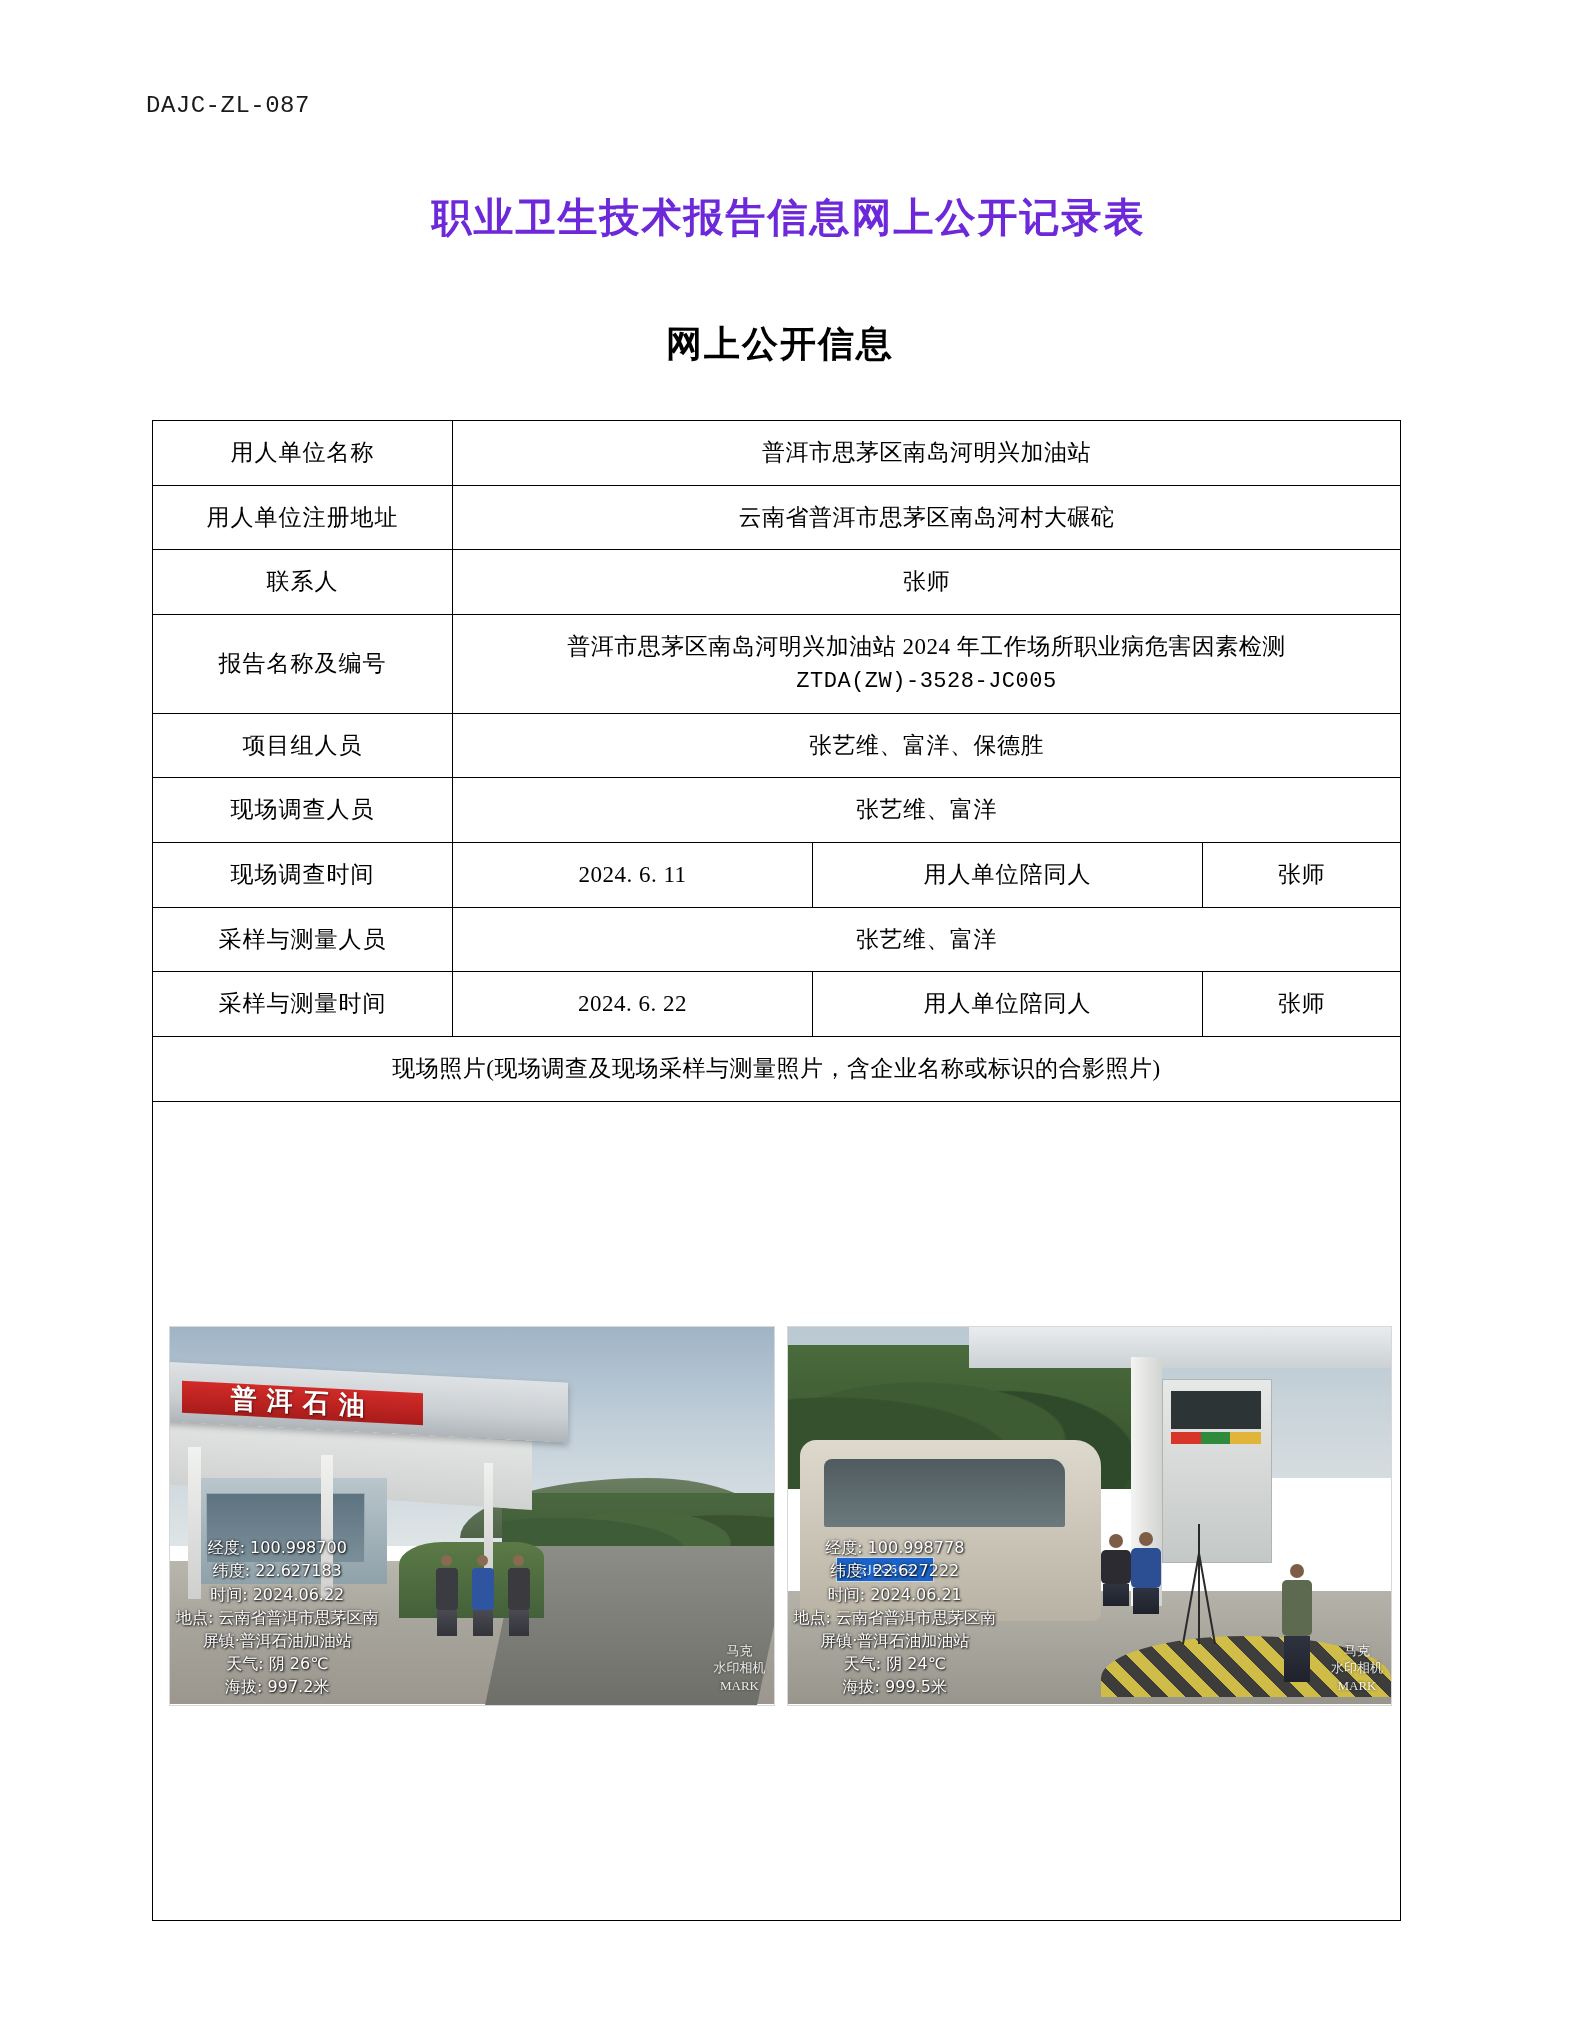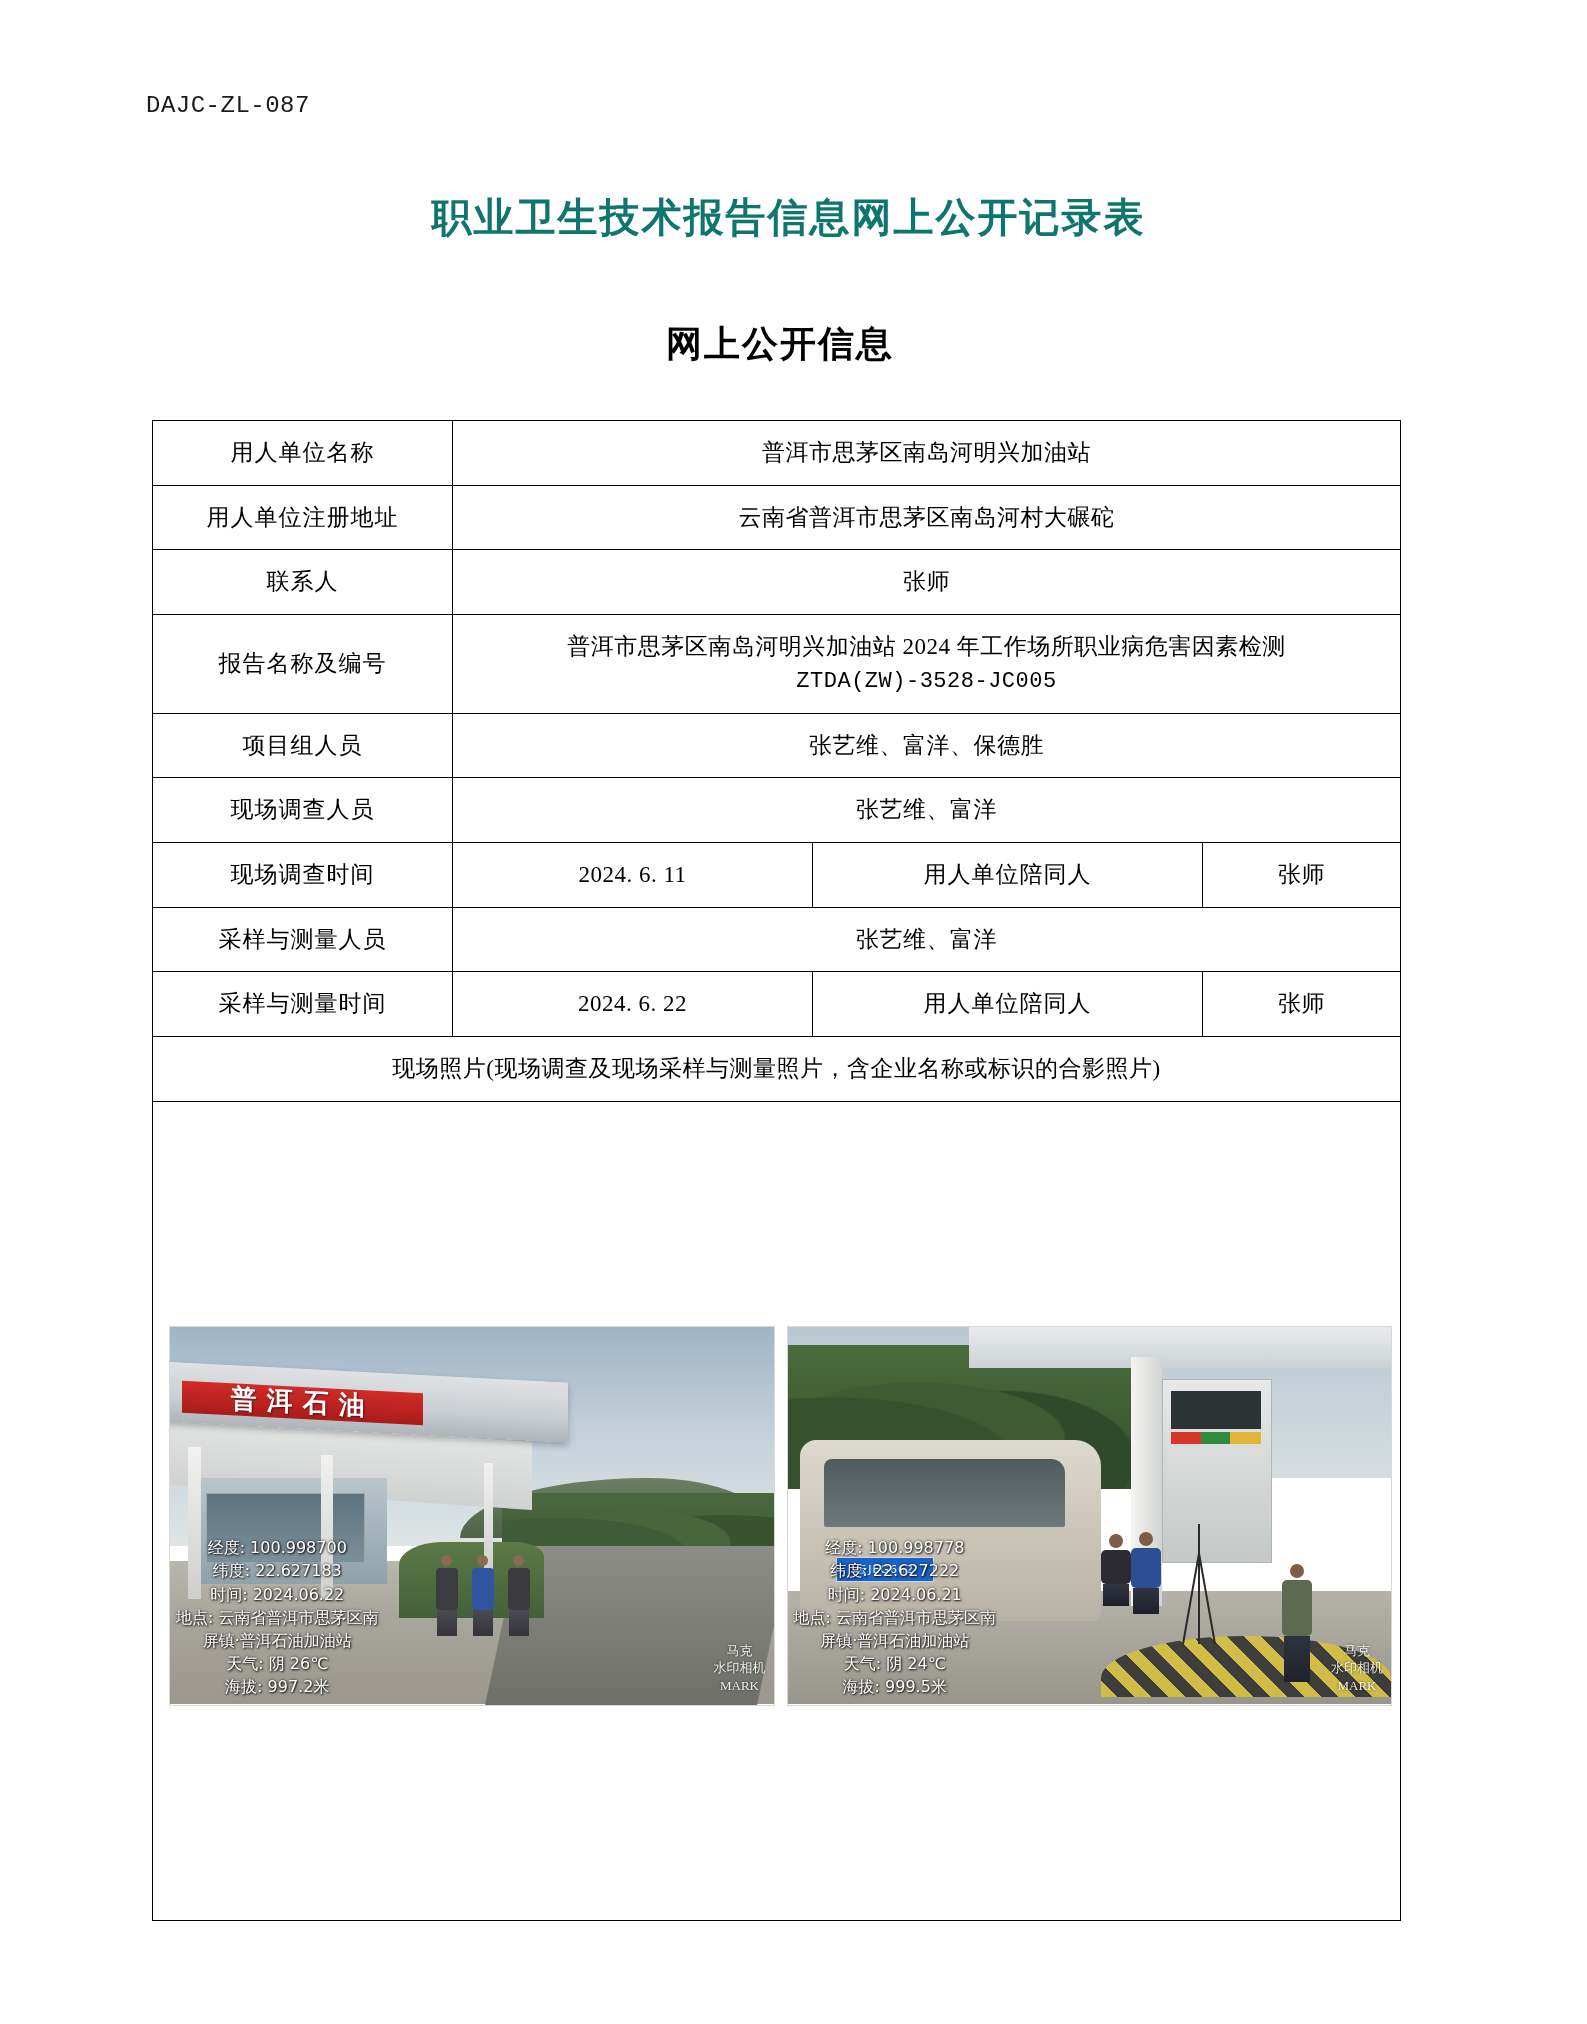--- a/index.html
+++ b/index.html
@@ -33,21 +33,21 @@
   }
   .title-main {
     position: absolute;
     left: 0;
     right: 0;
     top: 190px;
     text-align: center;
     font-size: 40px;
     font-weight: bold;
     letter-spacing: 2px;
-    color: #0f766e;
+    color: #6d28d9;
     padding-left: 17px;
   }
   .title-sub {
     position: absolute;
     left: 0;
     right: 0;
     top: 320px;
     text-align: center;
     font-size: 36px;
     font-weight: bold;

